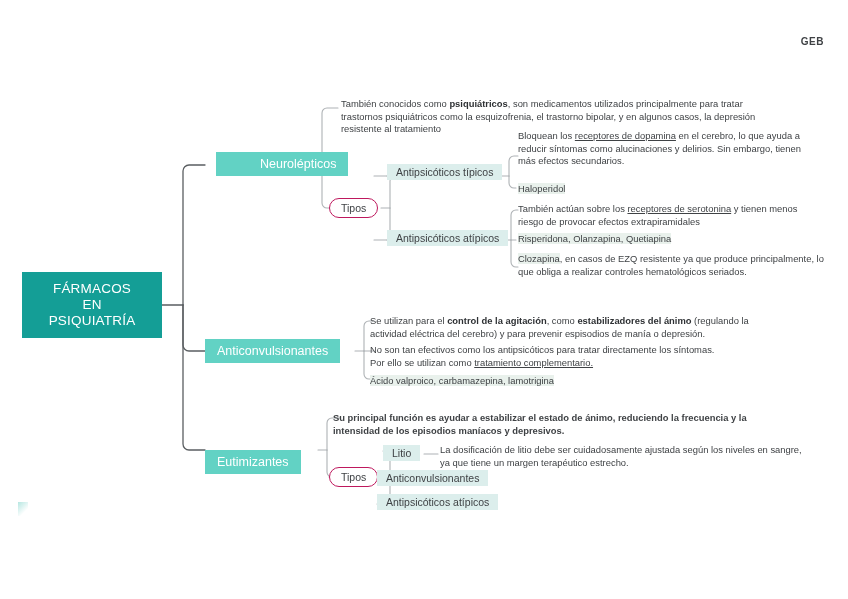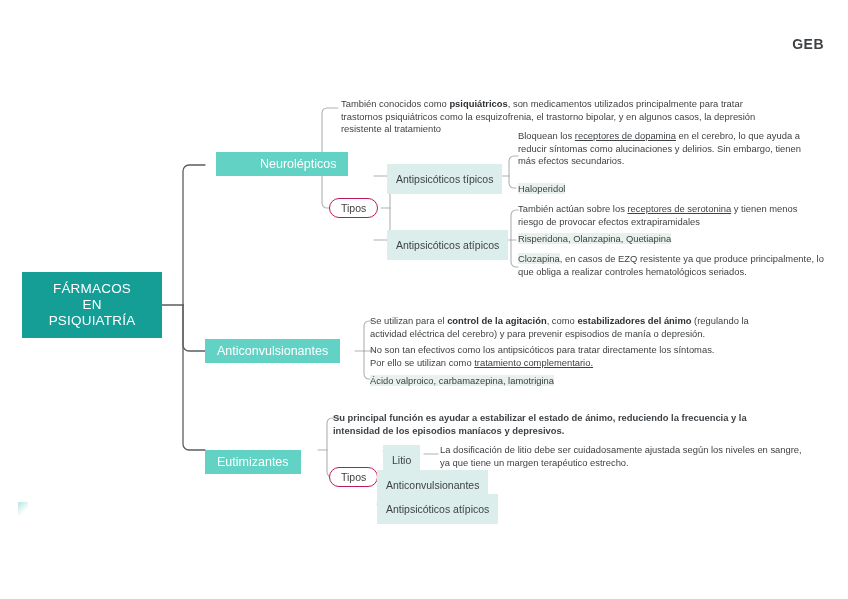--- a/index.html
+++ b/index.html
@@ -6,21 +6,21 @@
   body{
     width:848px;height:599px;background:#ffffff;
     font-family:"Liberation Sans","DejaVu Sans",sans-serif;
     color:#3f4245;overflow:hidden;position:relative;
   }
   #canvas{position:absolute;left:0;top:0;width:848px;height:599px;}
   .svg-layer{position:absolute;left:0;top:0;width:848px;height:599px;pointer-events:none;}
 
   .watermark{
     position:absolute;right:24px;top:36px;
-    font-size:14px;font-weight:bold;color:#3f4245;letter-spacing:.5px;
+    font-size:10px;font-weight:bold;color:#3f4245;letter-spacing:.5px;
   }
 
   
   .node{position:absolute;box-sizing:border-box;}
 
   .root-node{
     left:22px;top:272px;width:140px;height:66px;
     background:#149e96;color:#ffffff;
     display:flex;align-items:center;justify-content:center;text-align:center;
     font-size:13.5px;line-height:16px;letter-spacing:.2px;
@@ -39,21 +39,21 @@
   .pill{
     background:#ffffff;border:1px solid #be185d;border-radius:11px;
     height:20px;display:flex;align-items:center;justify-content:center;
     font-size:10.5px;color:#3f4245;padding:0 11px;white-space:nowrap;
   }
   .p-tipos1{left:329px;top:198px;}
   .p-tipos2{left:329px;top:467px;}
 
   .chip{
     background:#dceeec;color:#3f4245;
-    font-size:10.5px;height:30px;display:flex;align-items:center;
+    font-size:10.5px;height:16px;display:flex;align-items:center;
     padding:0 9px;white-space:nowrap;
   }
   .c-tipicos{left:387px;top:164px;}
   .c-atipicos{left:387px;top:230px;}
   .c-litio{left:383px;top:445px;}
   .c-anticonv{left:377px;top:470px;}
   .c-atip2{left:377px;top:494px;}
 
   
   .leaf{

